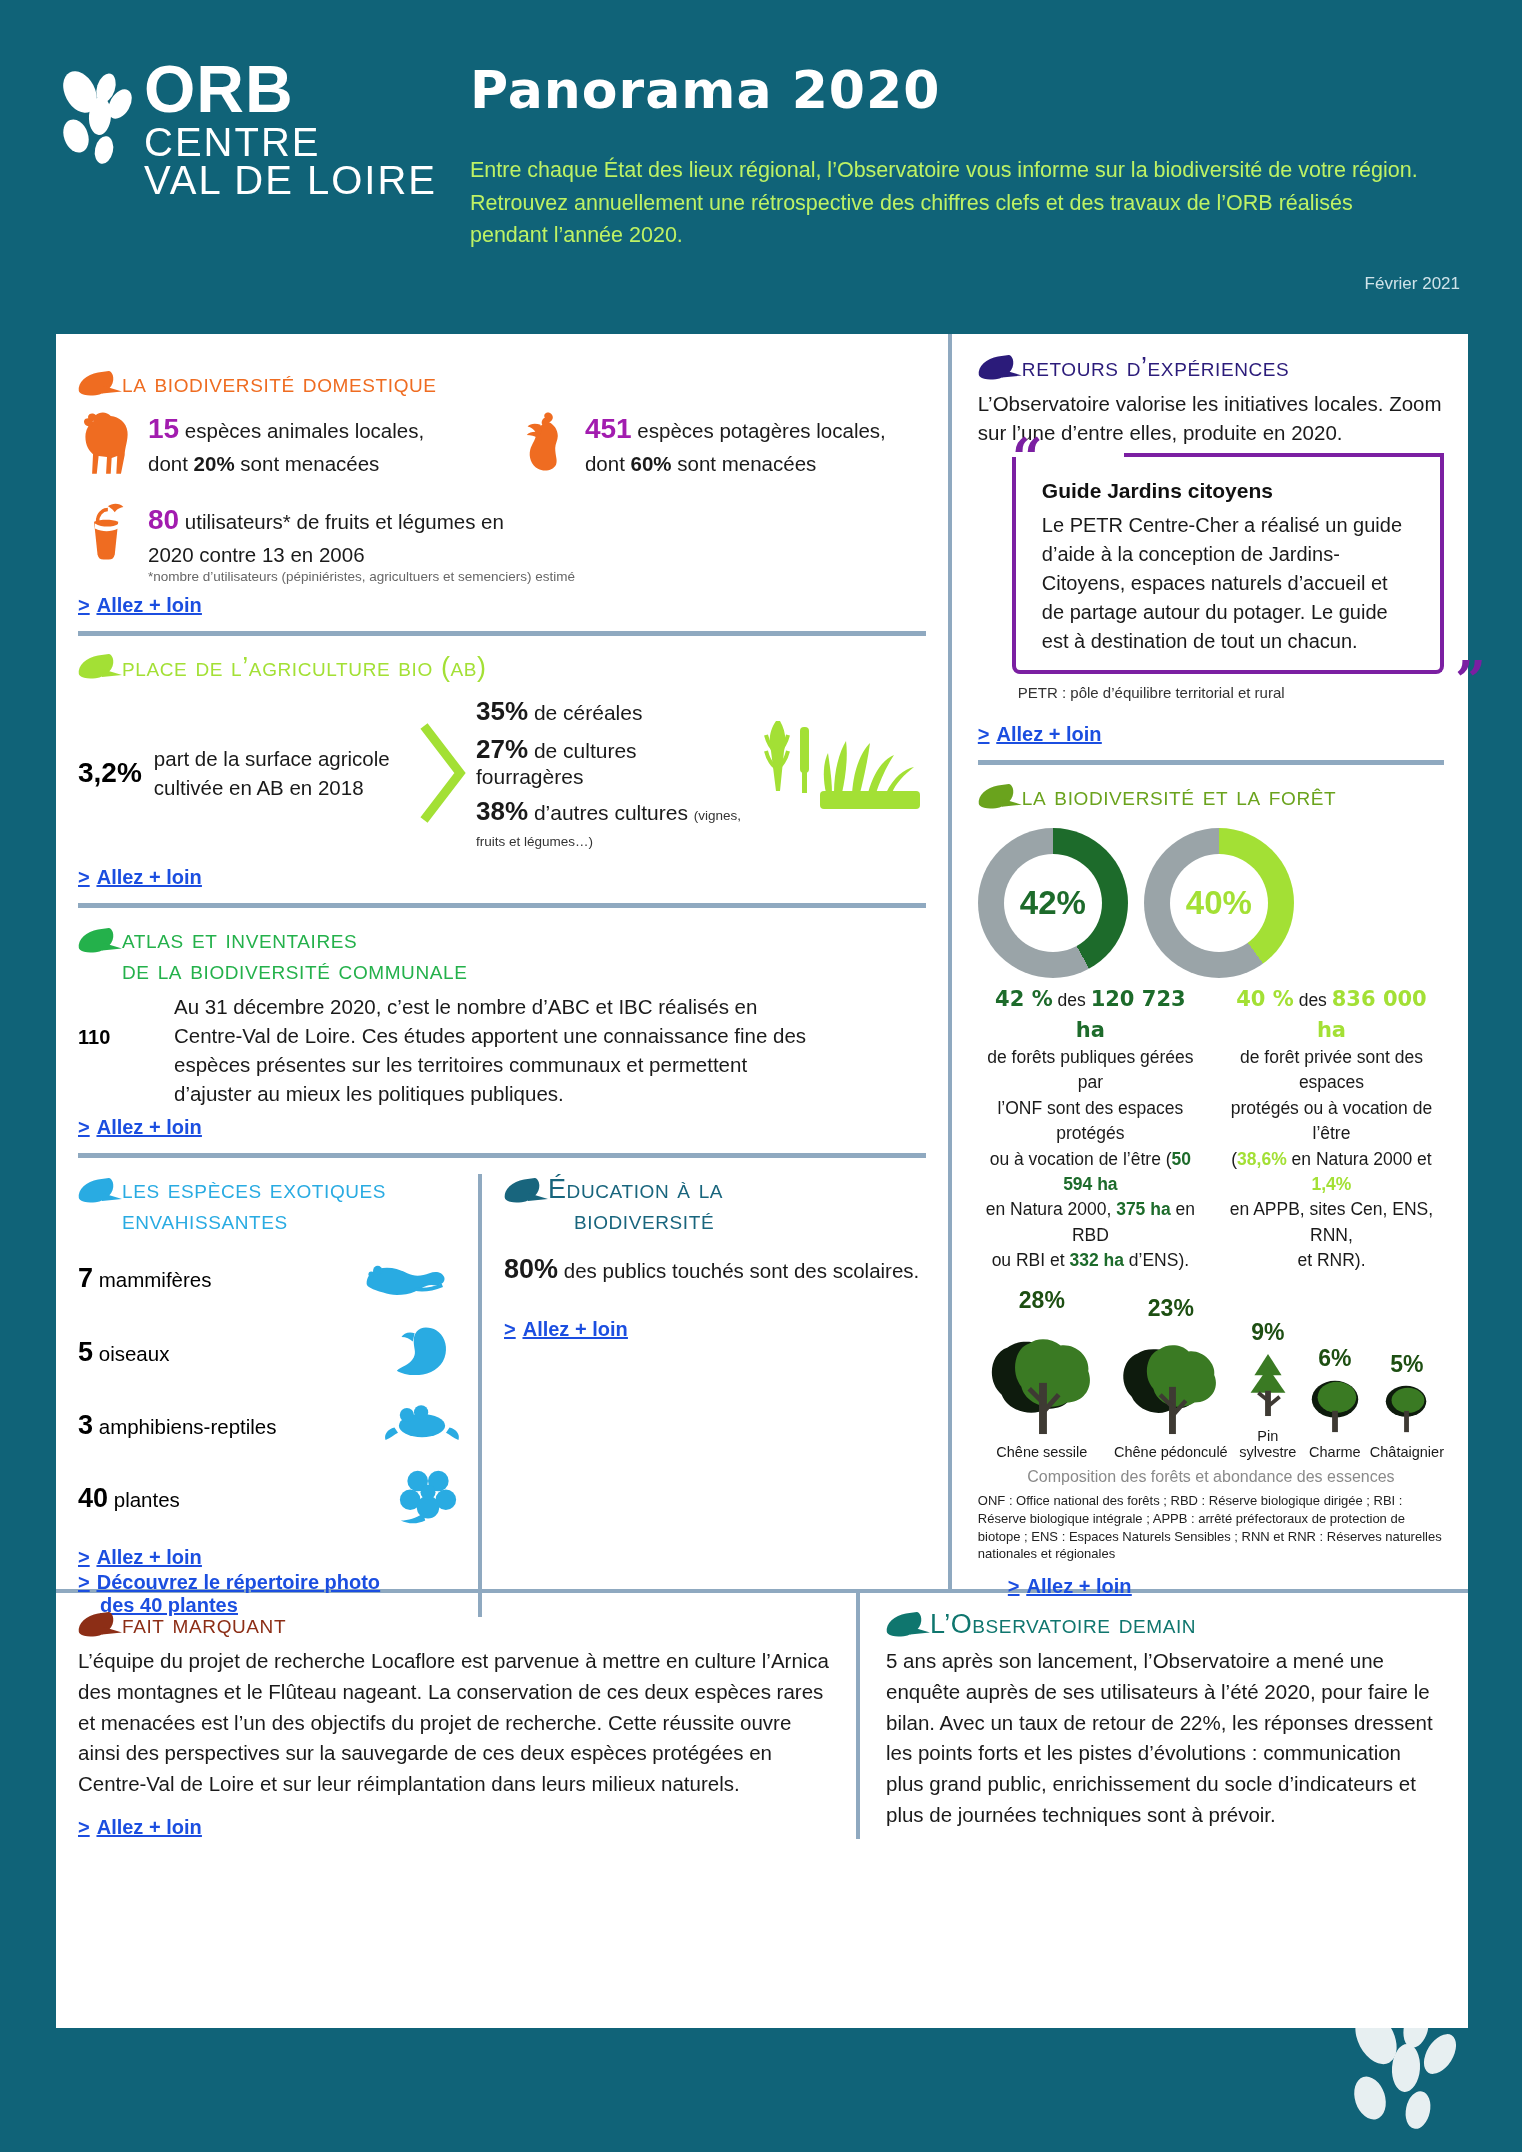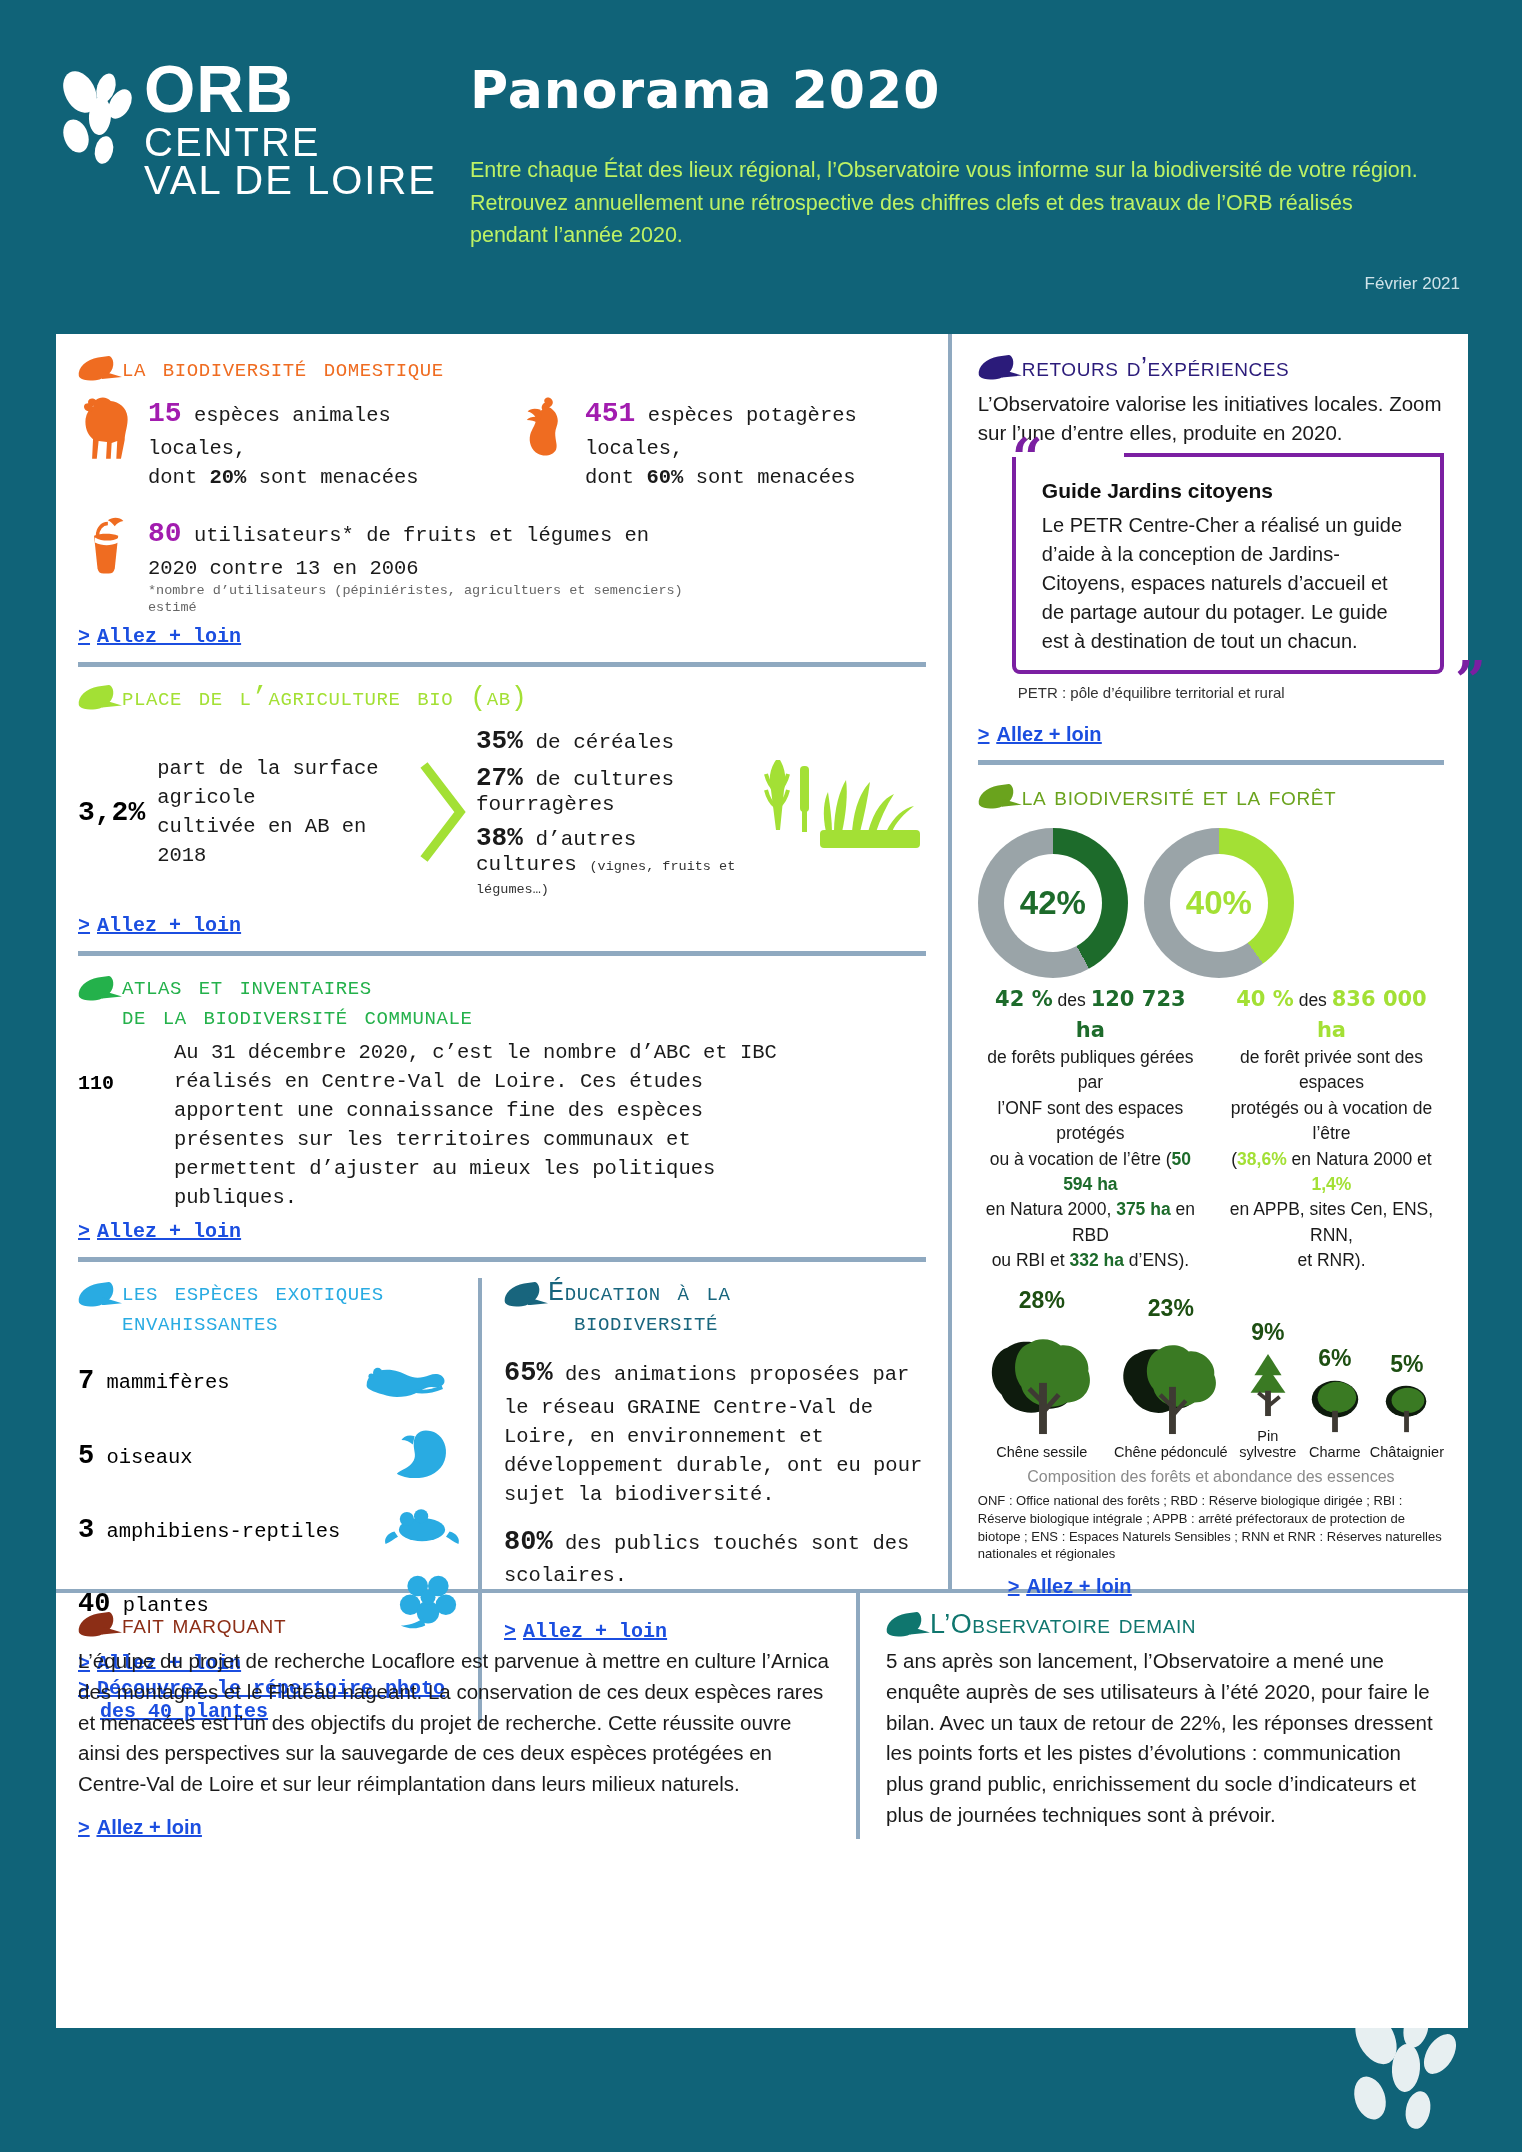--- a/index.html
+++ b/index.html
@@ -27,21 +27,21 @@
   }
   .intro { color: #bef264; font-size: 21.5px; line-height: 1.52; max-width: 960px; }
   .date { position: absolute; right: 62px; top: 274px; color: #cfe3e9; font-size: 17px; }
 
   
   .canvas {
     position: absolute; left: 56px; top: 334px;
     width: 1412px; height: 1694px; background: #ffffff;
   }
   .cols { display: flex; height: 1255px; }
-  .col-left { width: 952px; padding: 20px 22px 0 22px; font-family: Liberation Mono, monospace; }
+  .col-left { width: 952px; padding: 34px 22px 0 22px; }
   .col-right { flex: 1; padding: 18px 24px 0 26px; border-left: 4px solid #8fa9c0; }
 
   
   .sec-head { display: flex; align-items: center; gap: 0px; margin-bottom: 6px; }
   .leaf { width: 44px; height: 26px; flex: none; position: relative; }
   .leaf:before {
     content:""; position:absolute; left:0; top:2px; width:36px; height:22px;
     border-radius: 60% 10% 55% 45% / 70% 30% 70% 30%;
     background: currentColor; transform: rotate(-8deg);
   }
@@ -377,21 +377,20 @@
           </div>
 
           <div class="sub-b">
             <div class="sec-head" style="align-items:flex-start;">
               <span class="leaf c-teal" style="margin-top:4px;"></span>
               <span>
                 <span class="sec-title c-teal up" style="display:block;">Éducation à la</span>
                 <span class="sec-title c-teal" style="display:block; margin-left:26px;">biodiversité</span>
               </span>
             </div>
-            <div class="txt" style="margin-top:16px;"><b style="font-size:27px;">65%</b><span> des animations proposées par le réseau GRAINE Centre-Val de Loire, en environnement et développement durable, ont eu pour sujet la biodiversité.</span></div>
             <div class="txt" style="margin-top:14px;"><b style="font-size:27px;">80%</b><span> des publics touchés sont des scolaires.</span></div>
             <a class="allez" href="#" style="margin-top:30px;"><span class="car">&gt;</span><u>Allez + loin</u></a>
           </div>
         </div>
       </div>
 
       <div class="col-right">
 
         <div>
           <div class="sec-head">

